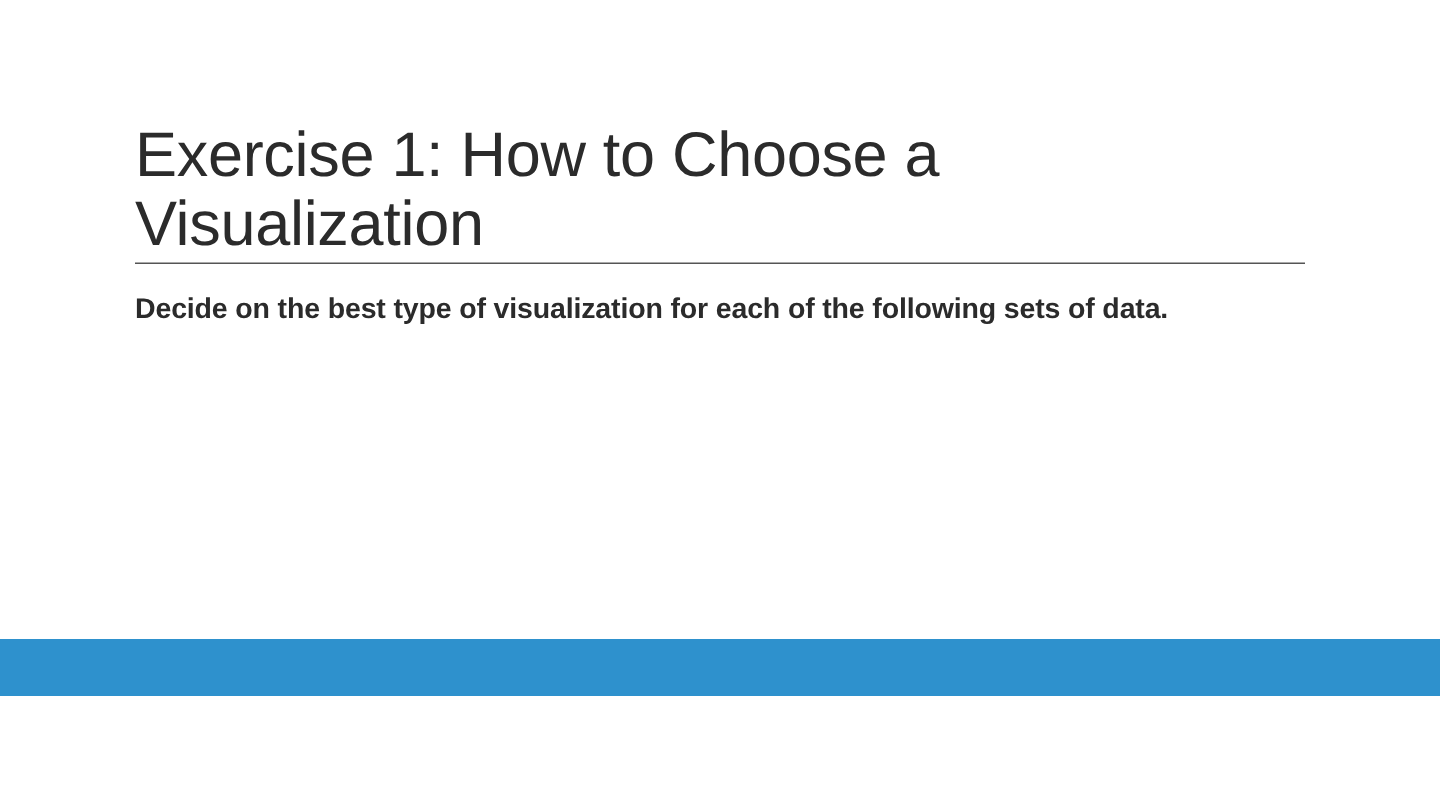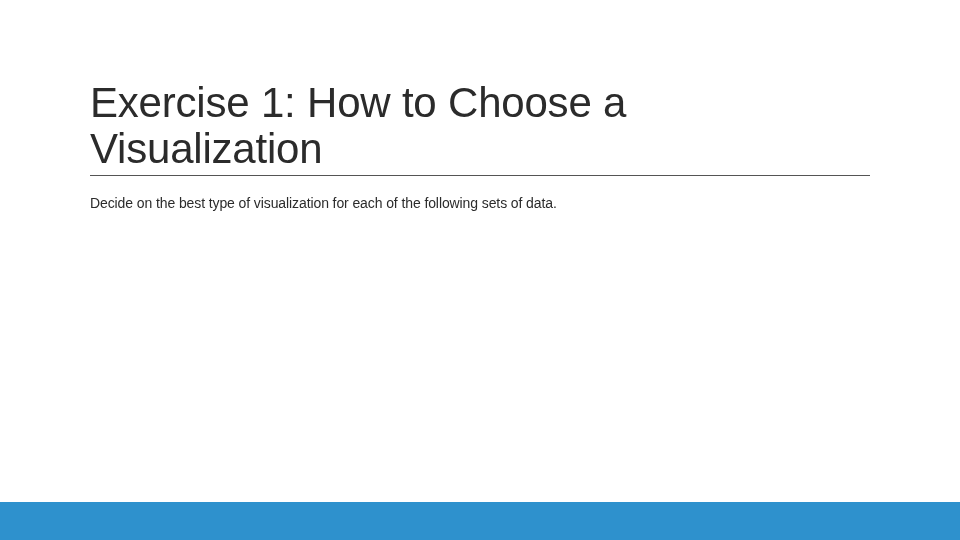--- a/index.html
+++ b/index.html
@@ -7,38 +7,38 @@
     padding: 0;
     width: 960px;
     height: 540px;
     background: #ffffff;
     font-family: "Segoe UI Light", "Segoe UI", "Helvetica Neue", Arial, sans-serif;
     position: relative;
     overflow: hidden;
   }
   .slide {
     width: 960px;
-    height: 540px;
+    height: 464px;
     position: relative;
     box-sizing: border-box;
     padding: 80px 90px 0 90px;
   }
   .title {
     font-size: 42px;
     font-weight: 300;
     color: #2b2b2b;
     letter-spacing: -0.2px;
     line-height: 1.1;
     border-bottom: 1px solid #555555;
     padding-bottom: 3px;
     margin: 0 0 18px 0;
   }
   .body-text {
-    font-size: 14px;
-    font-weight: 400;
+    font-size: 19px;
+    font-weight: 700;
     color: #2b2b2b;
     margin: 0;
     line-height: 1.35;
     letter-spacing: -0.1px;
   }
   .bottom-bar {
     position: absolute;
     left: 0;
     bottom: 0;
     width: 100%;

